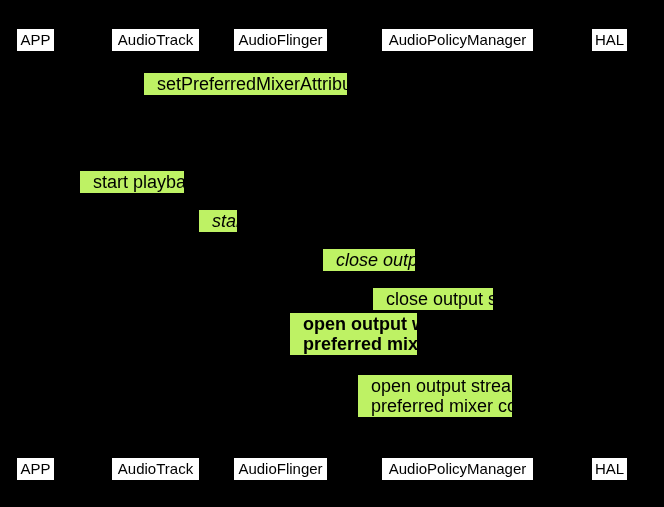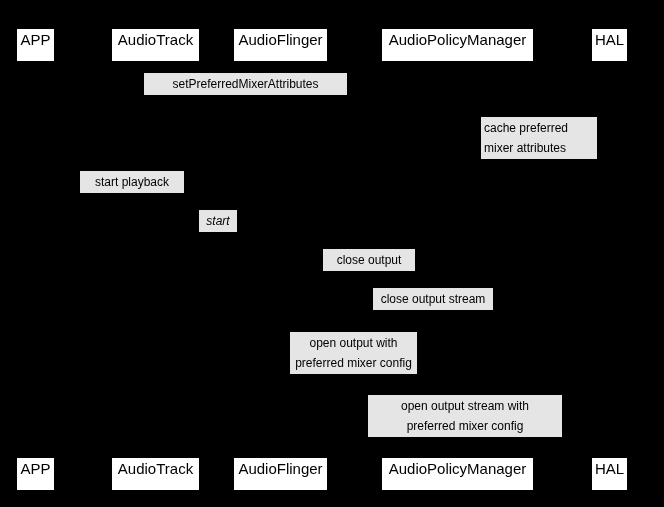--- a/index.html
+++ b/index.html
@@ -29,34 +29,34 @@
     position: absolute;
     height: 1px;
     background: #000000;
   }
   .participant {
     position: absolute;
     background: #ffffff;
     color: #000000;
     font-size: 15px;
     line-height: 22px;
-    height: 32px;
+    height: 22px;
     white-space: nowrap;
     padding: 0 1px;
     box-sizing: border-box;
     text-align: center;
   }
   .msg-label {
     position: absolute;
-    background: #e5e5e5;
+    background: #bef264;
     color: #000000;
-    font-size: 12px;
+    font-size: 18px;
     line-height: 20px;
     white-space: nowrap;
-    padding: 1px 3px;
+    padding: 1px 13px;
     box-sizing: border-box;
     text-align: center;
   }
   .msg-label .line {
     display: block;
   }
   .msg-label.left-align {
     text-align: left;
   }
 </style>
@@ -93,47 +93,43 @@
     <span>AudioPolicyManager</span>
   </div>
   <div class="participant" style="left:592px; top:29px; width:35px;">
     <span>HAL</span>
   </div>
 
   <div class="msg-label" style="left:144px; top:73px; width:203px;">
     <span class="line">setPreferredMixerAttributes</span>
   </div>
 
-  <div class="msg-label left-align" style="left:481px; top:117px; width:116px;">
-    <span class="line">cache preferred</span>
-    <span class="line">mixer attributes</span>
-  </div>
 
   <div class="msg-label" style="left:44px; top:171px; width:104px;margin-left:36px;">
     <span class="line">start playback</span>
   </div>
 
   <div class="msg-label" style="left:199px; top:210px; width:38px;font-style:italic;">
     <span class="line">start</span>
   </div>
 
-  <div class="msg-label" style="left:323px; top:249px; width:92px;">
+  <div class="msg-label" style="left:323px; top:249px; width:92px;font-style:italic;">
     <span class="line">close output</span>
   </div>
 
   <div class="msg-label" style="left:373px; top:288px; width:120px;">
     <span class="line">close output stream</span>
   </div>
 
-  <div class="msg-label" style="left:290px; top:332px; width:127px;">
+  <div class="msg-label" style="left:290px; top:313px; width:127px;font-weight:bold;">
     <span class="line">open output with</span>
     <span class="line">preferred mixer config</span>
   </div>
 
-  <div class="msg-label" style="left:368px; top:375px; width:194px;margin-top:20px;">
+  <div class="msg-label" style="left:358px; top:375px; width:154px;">
     <span class="line">open output stream with</span>
     <span class="line">preferred mixer config</span>
   </div>
 
   <div class="participant" style="left:17px; top:458px; width:37px;">
     <span>APP</span>
   </div>
   <div class="participant" style="left:112px; top:458px; width:87px;">
     <span>AudioTrack</span>
   </div>

